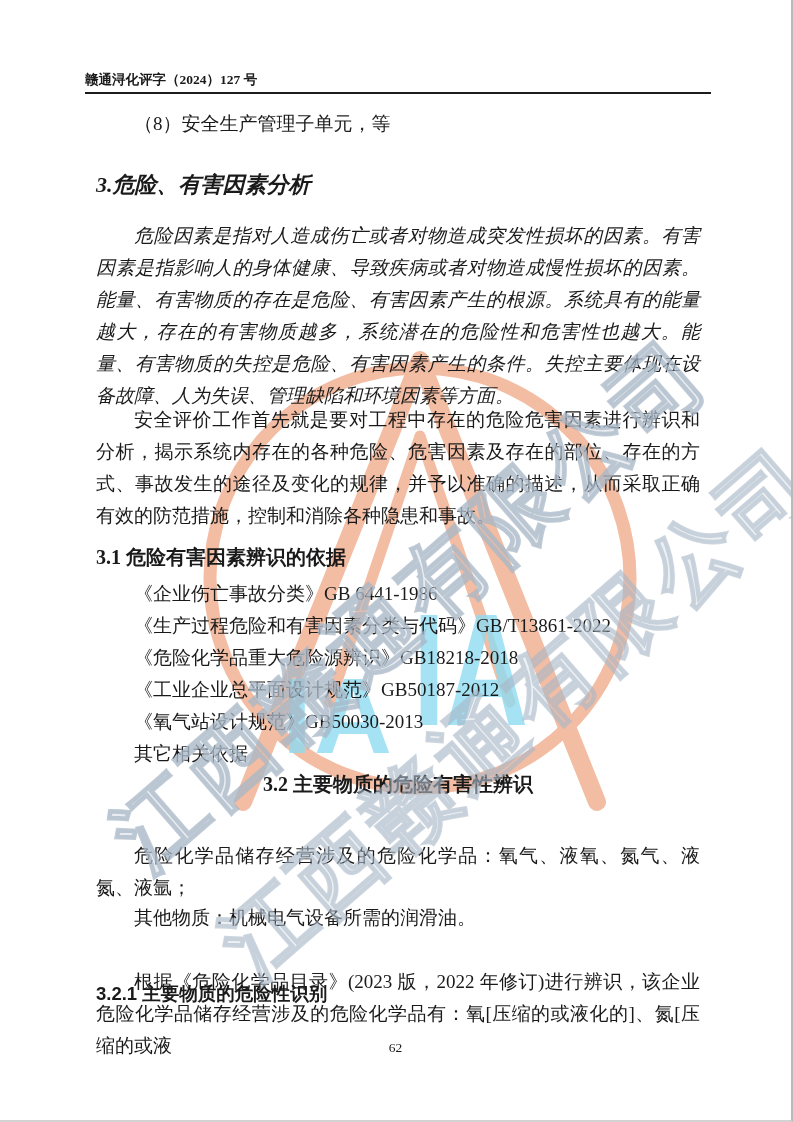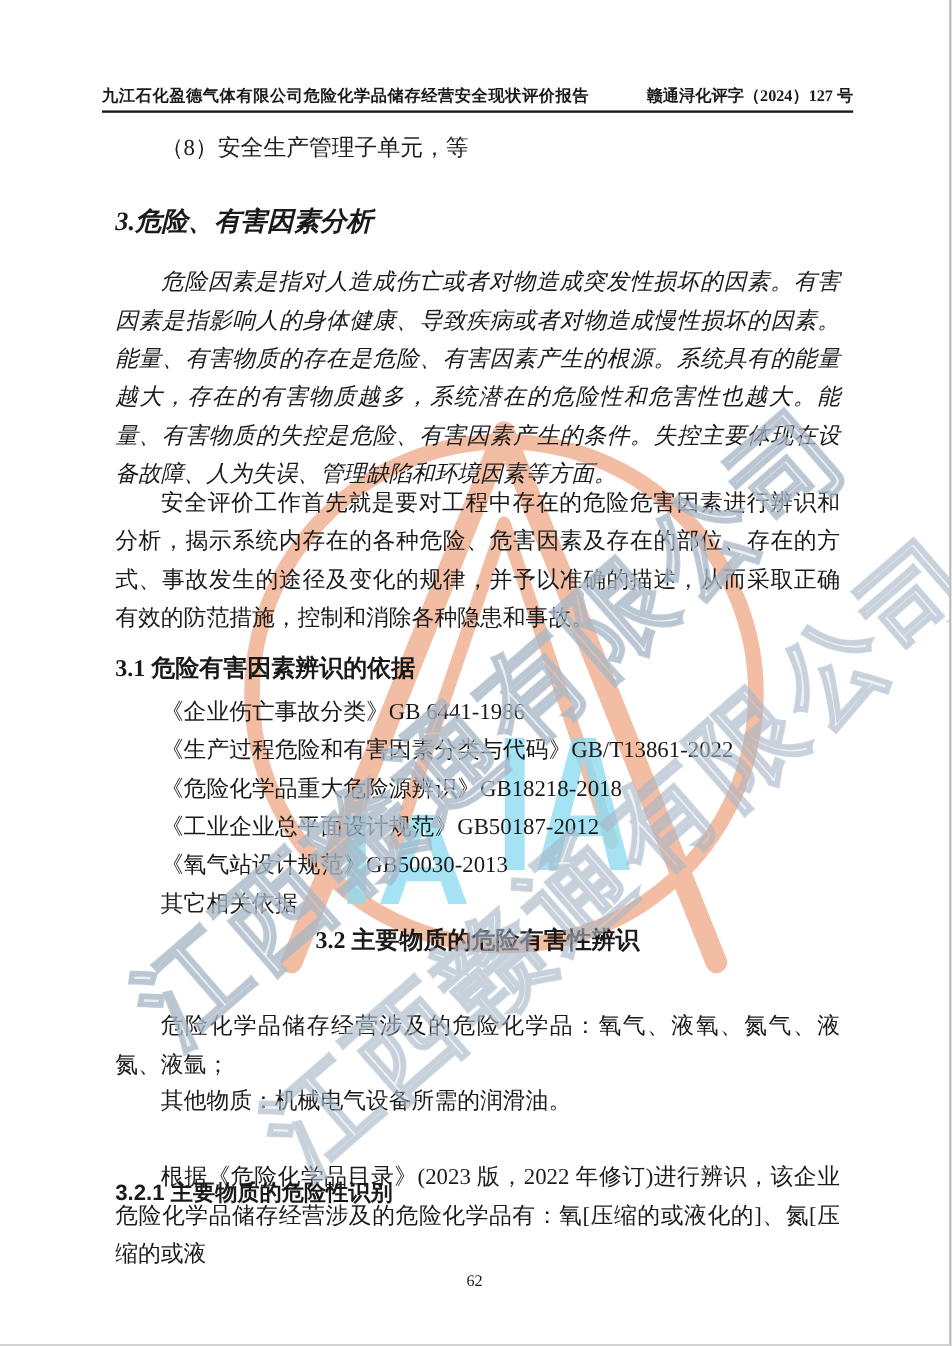--- a/index.html
+++ b/index.html
@@ -26,21 +26,21 @@
   .tblock{position:absolute;left:96px;width:604px;font-size:19px;line-height:32px;}
   .para{text-align:justify;text-indent:38px;}
   .indent{text-indent:38px;}
   .h-main{font-size:22px;font-weight:bold;line-height:30px;}
   .h-sub{font-size:20px;font-weight:bold;line-height:30px;}
   .h-sub3{font-size:18.5px;font-weight:bold;line-height:28px;
     font-family:"Liberation Sans","DejaVu Sans",sans-serif;}
   .ref-item{height:32px;text-indent:38px;white-space:nowrap;}
 
   
-  .footer{position:absolute;left:0;right:0;top:1040px;text-align:center;font-size:13.5px;margin-top:20px;}
+  .footer{position:absolute;left:0;right:0;top:1040px;text-align:center;font-size:13.5px;}
 
   
   .wm-ia{position:absolute;font-family:"Liberation Sans","DejaVu Sans",sans-serif;
     font-weight:bold;color:#8edcf2;opacity:0.8;line-height:1;}
   .wm-ia-small{left:282px;top:662px;font-size:108px;letter-spacing:2px;}
   .wm-ia-large{left:413px;top:590px;font-size:160px;transform:scaleX(0.72);transform-origin:0 0;}
   .wm-diag{position:absolute;font-size:88px;font-weight:bold;letter-spacing:6px;
     white-space:nowrap;color:rgba(176,190,204,0.28);
     -webkit-text-stroke:2px rgba(168,183,198,0.72);transform-origin:0 0;}
   .wm-diag-1{left:88px;top:806px;transform:rotate(-41deg);}
@@ -57,21 +57,20 @@
       <path d="M243,802 L420,360 L597,802" fill="none" stroke-width="18" stroke-linejoin="round" stroke-linecap="round" stroke="#f3bda3"></path>
       <path d="M330,702 L420,436 L510,702" fill="none" stroke-width="11" stroke-linejoin="round" stroke-linecap="round" stroke="#f3bda3"></path>
     </svg>
     <span class="wm-ia wm-ia-small">IA</span>
     <span class="wm-ia wm-ia-large">IA</span>
   </div>
 
   <div class="content">
 
     <div class="header-row">
-      <span class="header-left">九江石化盈德气体有限公司危险化学品储存经营安全现状评价报告</span>
       <span class="header-right">赣通浔化评字（2024）127 号</span>
     </div>
     <div class="header-line"></div>
 
     <div class="tblock indent" style="top:108px;">（8）安全生产管理子单元，等</div>
 
     <div class="tblock h-main" style="top:170px;font-style:italic;">3.危险、有害因素分析</div>
 
     <div class="tblock para" style="top:220px;font-style:italic;">危险因素是指对人造成伤亡或者对物造成突发性损坏的因素。有害因素是指影响人的身体健康、导致疾病或者对物造成慢性损坏的因素。能量、有害物质的存在是危险、有害因素产生的根源。系统具有的能量越大，存在的有害物质越多，系统潜在的危险性和危害性也越大。能量、有害物质的失控是危险、有害因素产生的条件。失控主要体现在设备故障、人为失误、管理缺陷和环境因素等方面。</div>
 

